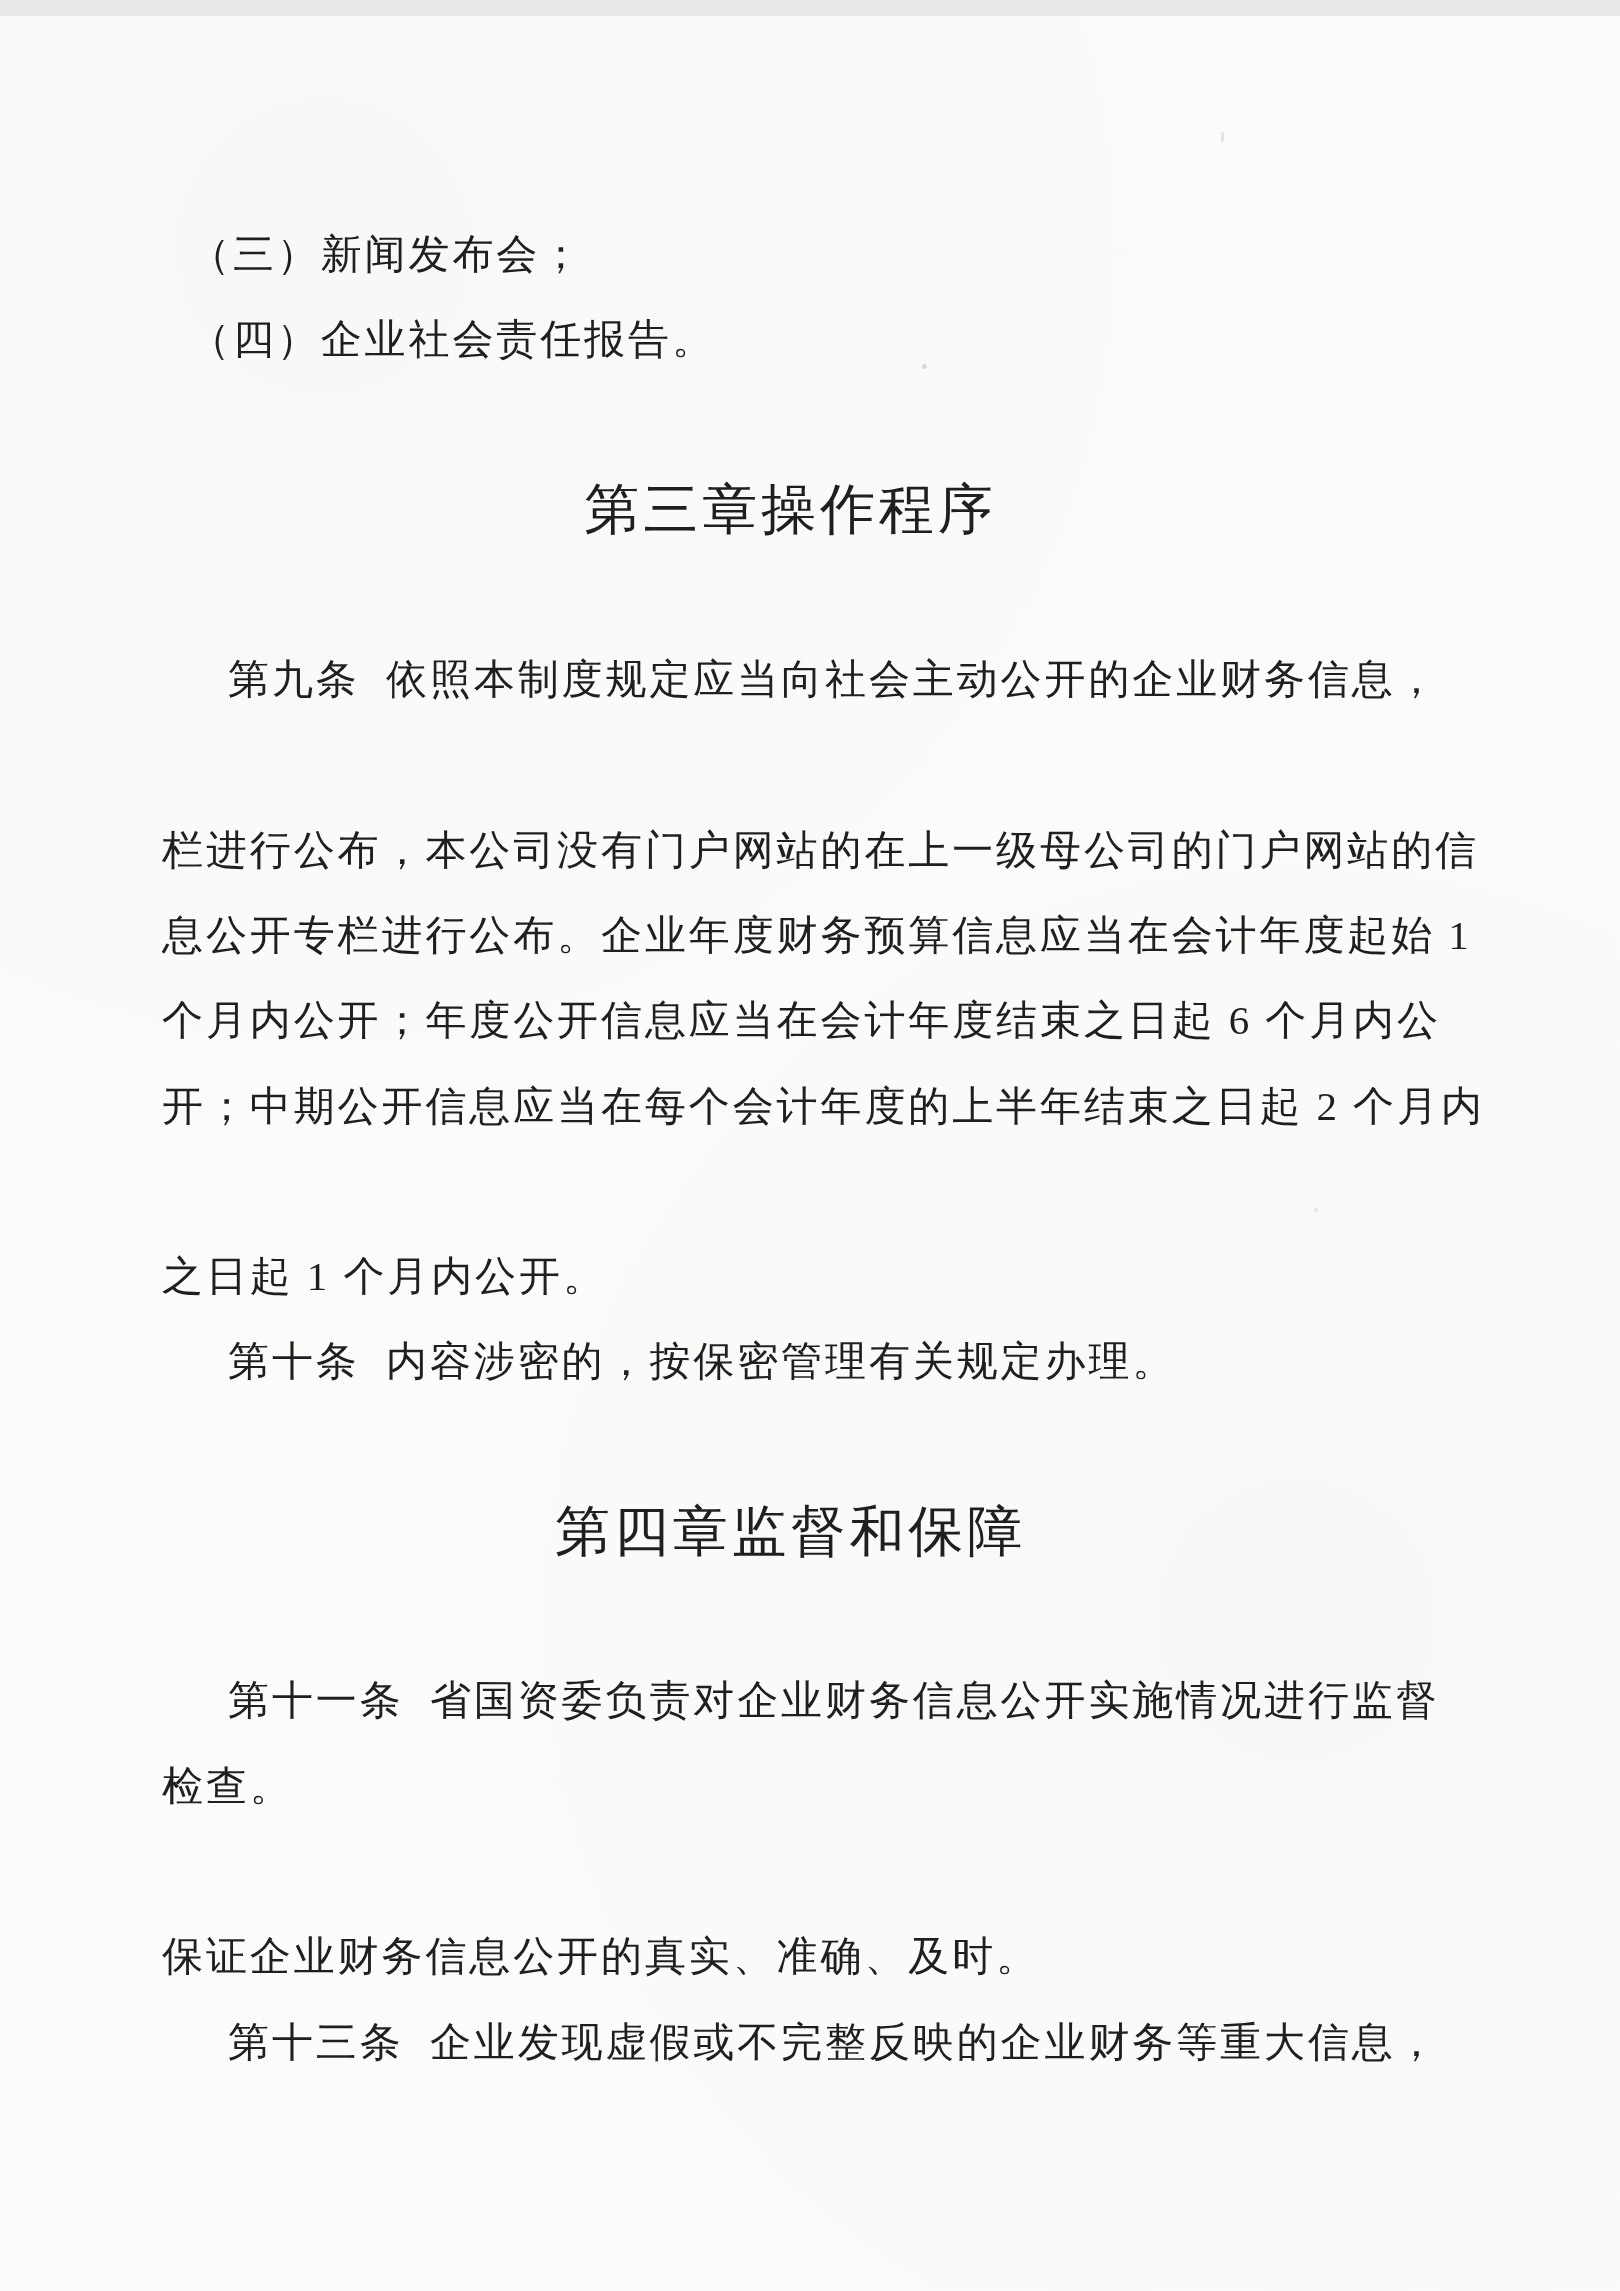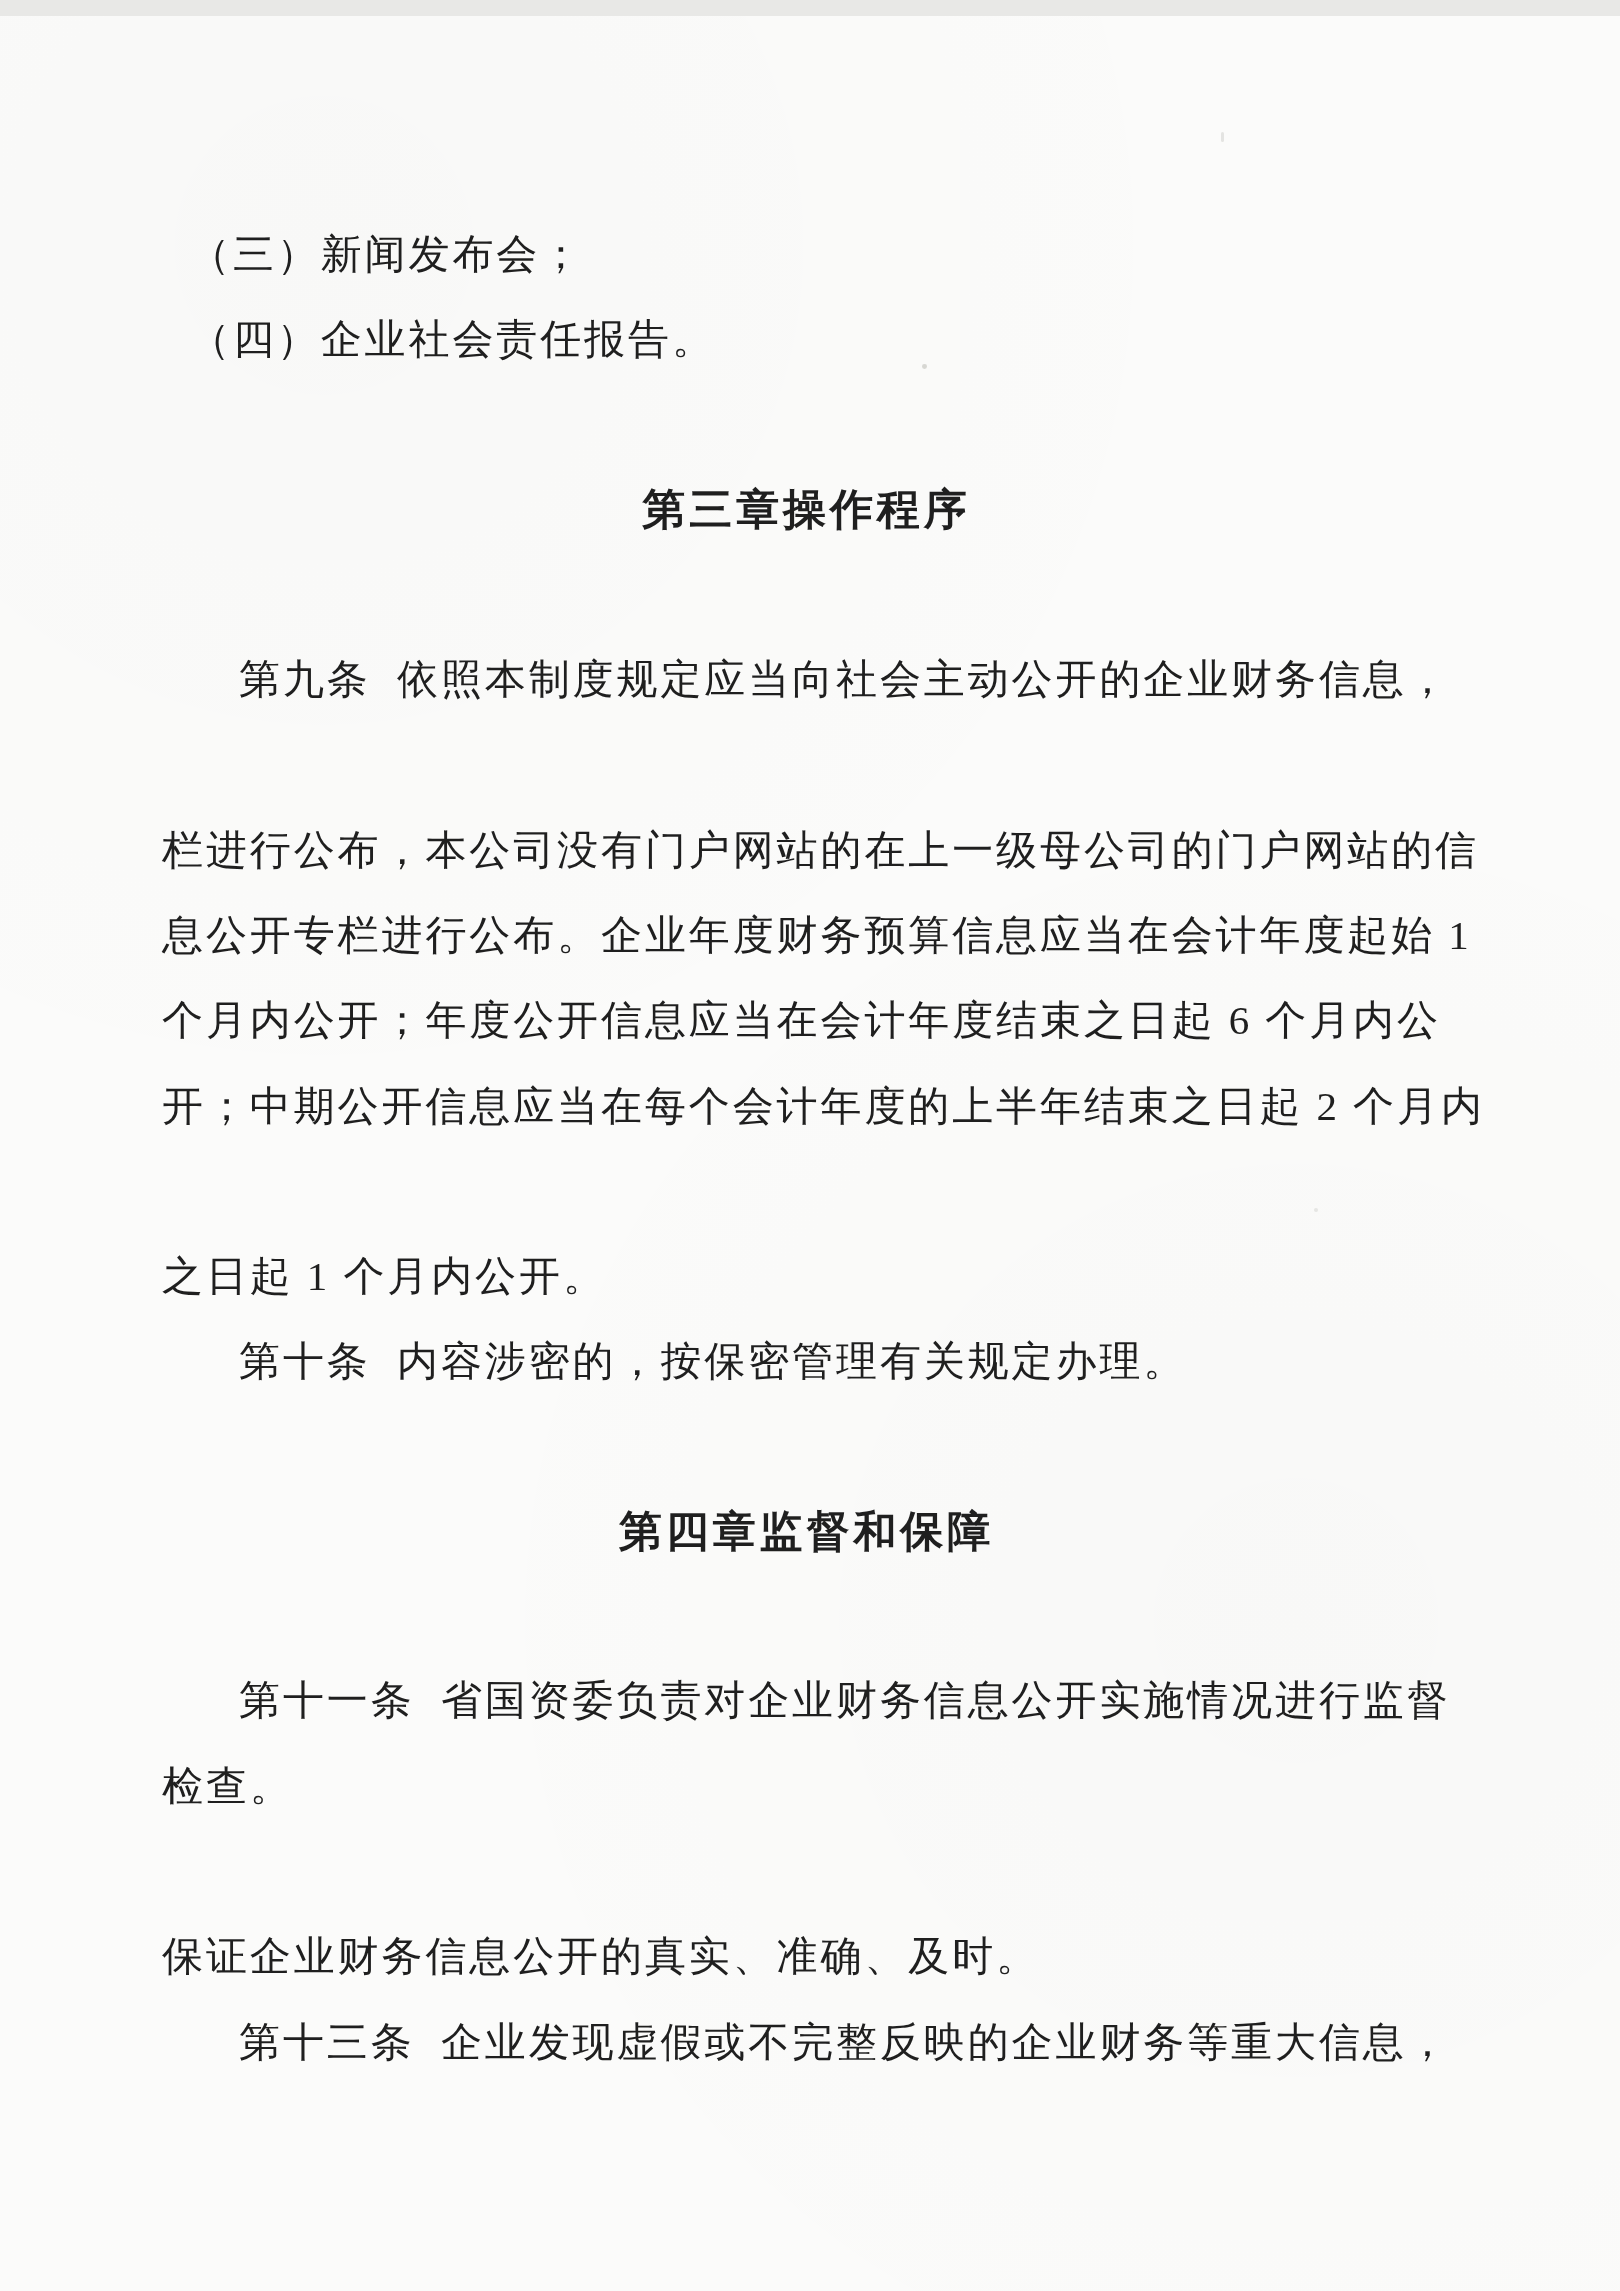--- a/index.html
+++ b/index.html
@@ -25,28 +25,28 @@
   }
   .line{
     position:absolute;
     font-size:41px;
     line-height:57px;
     letter-spacing:2.9px;
     white-space:pre;
     color:var(--ink);
   }
   .list-item{left:189px;}
-  .para-first{left:239px;}
+  .para-first{left:228px;}
   .para-cont{left:162px;}
   .chapter-heading{
-    left:16px;
+    left:0;
     width:1581px;           
     text-align:center;
-    font-weight:bold;
-    font-size:43px;
+    font-weight:normal;
+    font-size:55px;
     letter-spacing:3.9px;
   }
   .speck{
     position:absolute;
     background:#b9b9b4;
     border-radius:50%;
     opacity:.55;
   }
   .speck.s1{left:1221px;top:116px;width:2.9px;height:9.8px;border-radius:2px;opacity:.35;}
   .speck.s2{left:922px;top:348px;width:4.9px;height:4.9px;}

